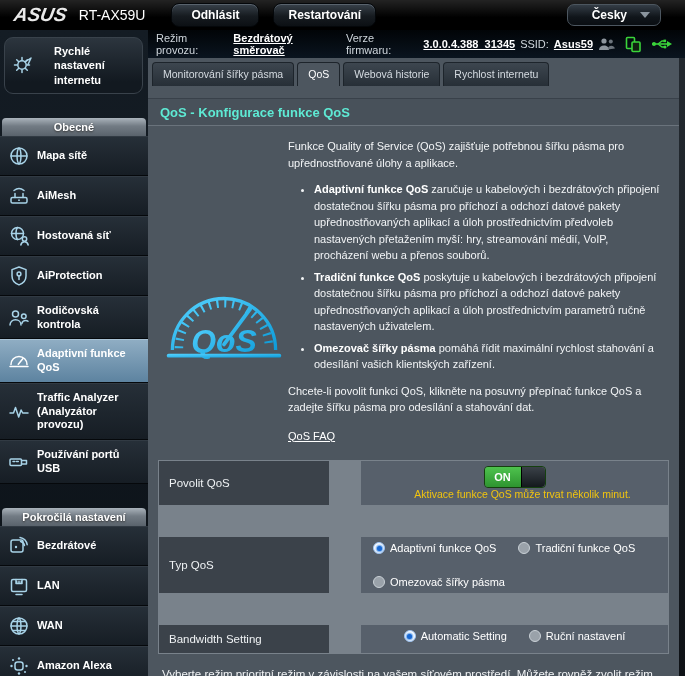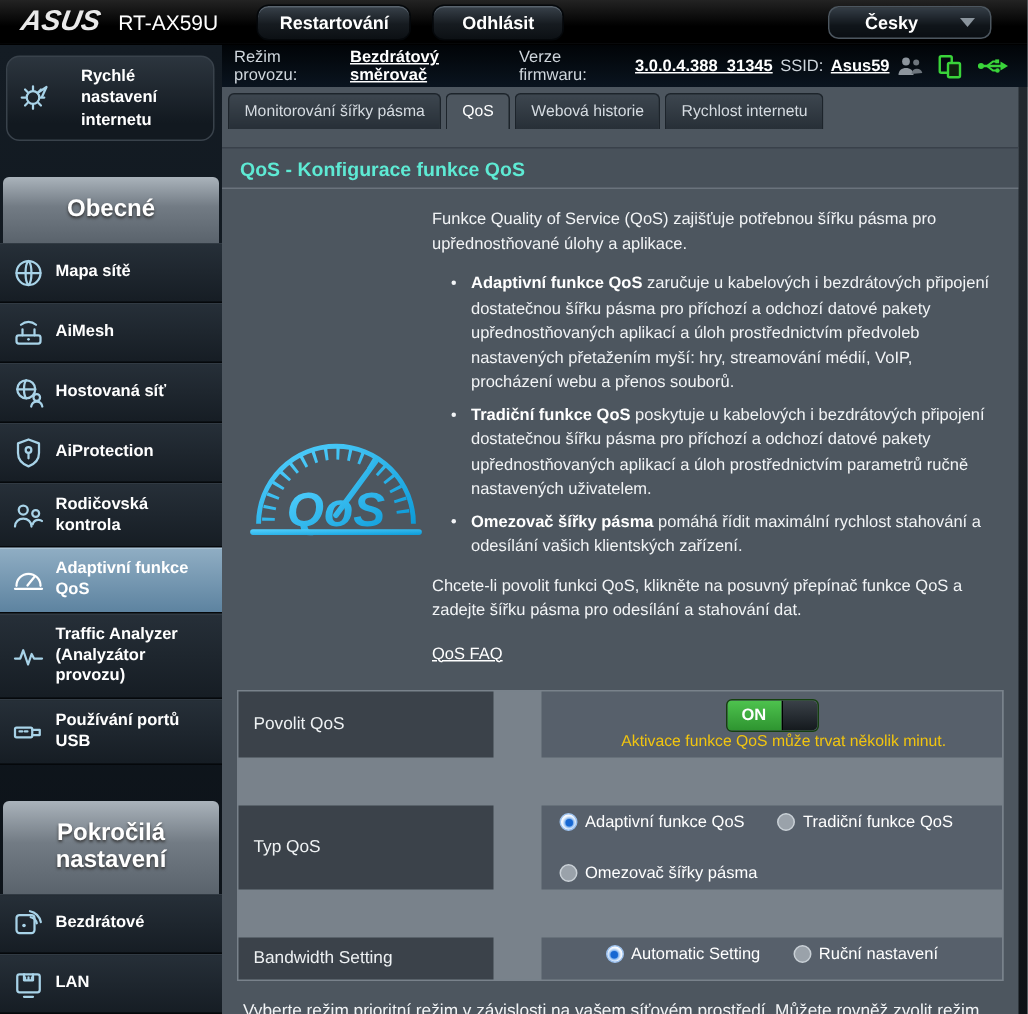--- a/index.html
+++ b/index.html
@@ -24,21 +24,21 @@
   .model { color:#fff; font-size:14px; margin-left:12px; font-weight:normal; }
   .tb-btn {
     margin-left:26px; min-width:88px; text-align:center;
     background:linear-gradient(180deg,#39424b 0%,#161b20 55%,#0c1014 100%);
     border:1px solid #04070a; box-shadow: inset 0 1px 0 #59636d;
     border-radius:8px; color:#fff; font-size:12px; font-weight:bold;
     padding:4px 14px; cursor:pointer;
   }
   .tb-btn + .tb-btn { margin-left:14px; }
   .lang {
-    margin-left:auto; margin-right:14px; display:flex; align-items:center; gap:28px;
+    margin-left:auto; margin-right:14px; display:flex; align-items:center; gap:13px;
     background:linear-gradient(180deg,#343d46 0%,#10151a 60%,#0a0e12 100%);
     border:1px solid #4c565f; border-radius:7px; padding:3px 10px 3px 24px;
     font-size:12px; font-weight:bold; color:#fff; cursor:pointer;
   }
   .lang .arrow { width:0; height:0; border-left:5px solid transparent; border-right:5px solid transparent; border-top:6px solid #8a949d; }
 
   
   .row { display:flex; height:646px; }
 
   
@@ -46,23 +46,23 @@
     width:148px; flex:none; background:linear-gradient(180deg,#141c24 0%,#0c1218 100%);
     overflow:hidden; padding-top:5px;
   }
   .quick {
     margin:2px 5px 8px 4px; display:flex; align-items:center; gap:19px;
     background:linear-gradient(180deg,#2c353e 0%,#121920 80%);
     border:1px solid #39424b; border-radius:9px; padding:6px 6px; cursor:pointer;
   }
   .quick .ql { font-size:11px; font-weight:bold; color:#fff; line-height:1.3; }
   .sec-hdr {
-    margin:24px 2px 0 2px; text-align:center; font-size:16px; font-weight:bold; color:#fff;
+    margin:24px 2px 0 2px; text-align:center; font-size:11px; font-weight:bold; color:#fff;
     background:linear-gradient(180deg,#aab3bb 0%,#727b84 45%,#5a636c 100%);
-    border-radius:4px 4px 0 0; padding:13px 0; text-shadow:0 1px 2px #333;
+    border-radius:4px 4px 0 0; padding:3px 0; text-shadow:0 1px 2px #333;
   }
   .sitem {
     display:flex; align-items:center; gap:6px; padding:7px 4px 7px 7px;
     background:linear-gradient(180deg,#262f38 0%,#161d24 100%);
     border-top:1px solid #313a43; border-bottom:1px solid #05080b;
     cursor:pointer; min-height:36px;
   }
   .sitem .lbl { font-size:11px; font-weight:bold; color:#fff; line-height:1.25; }
   .sitem.sel { background:linear-gradient(180deg,#8fadc3 0%,#5d83a0 100%); border-top-color:#a9c2d4; }
   .si { width:24px; height:24px; flex:none; }
@@ -136,22 +136,22 @@
   .mcircle svg { width:40px; height:40px; }
 </style>
 </head>
 <body>
 
 <div class="screen">
 
   <div class="topbar">
     <span class="asus-logo">ASUS</span>
     <span class="model">RT-AX59U</span>
+    <button class="tb-btn">Odhlásit</button>
     <button class="tb-btn">Restartování</button>
-    <button class="tb-btn">Odhlásit</button>
     <div class="lang">
       <span>Česky</span>
       <span class="arrow"></span>
     </div>
   </div>
 
   <div class="row">
 
     <aside class="sidebar">
       <div class="quick">

